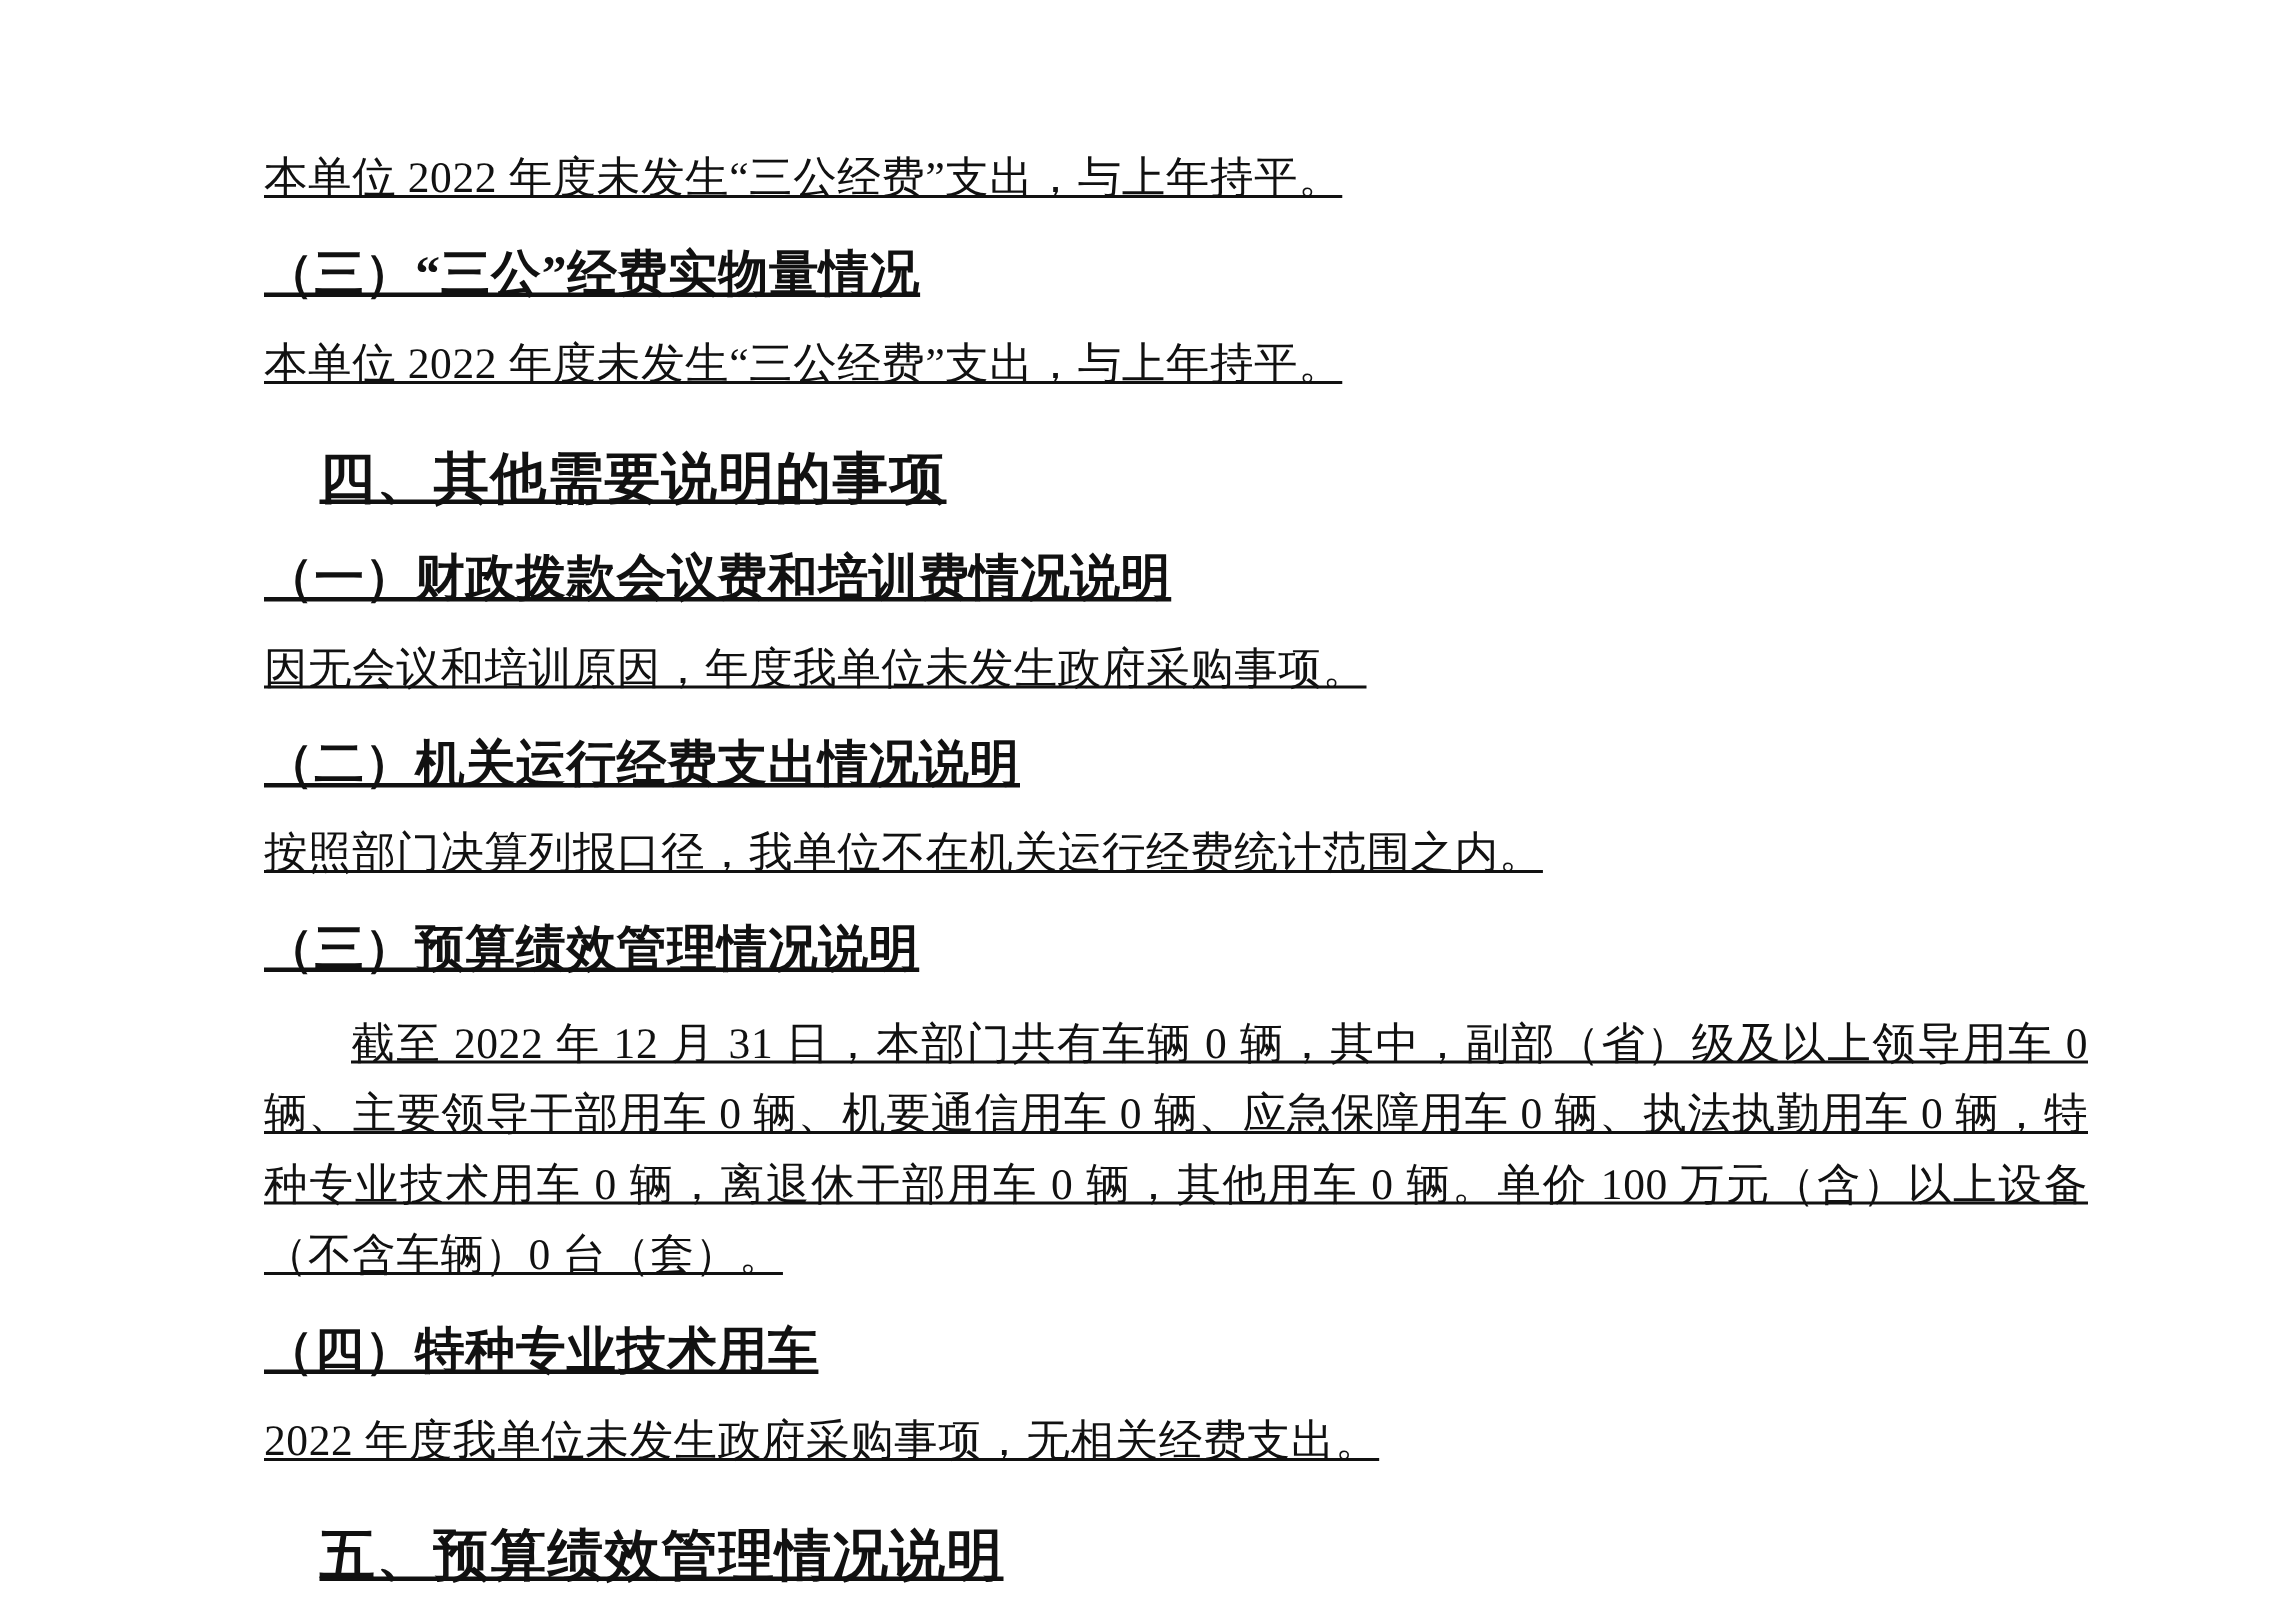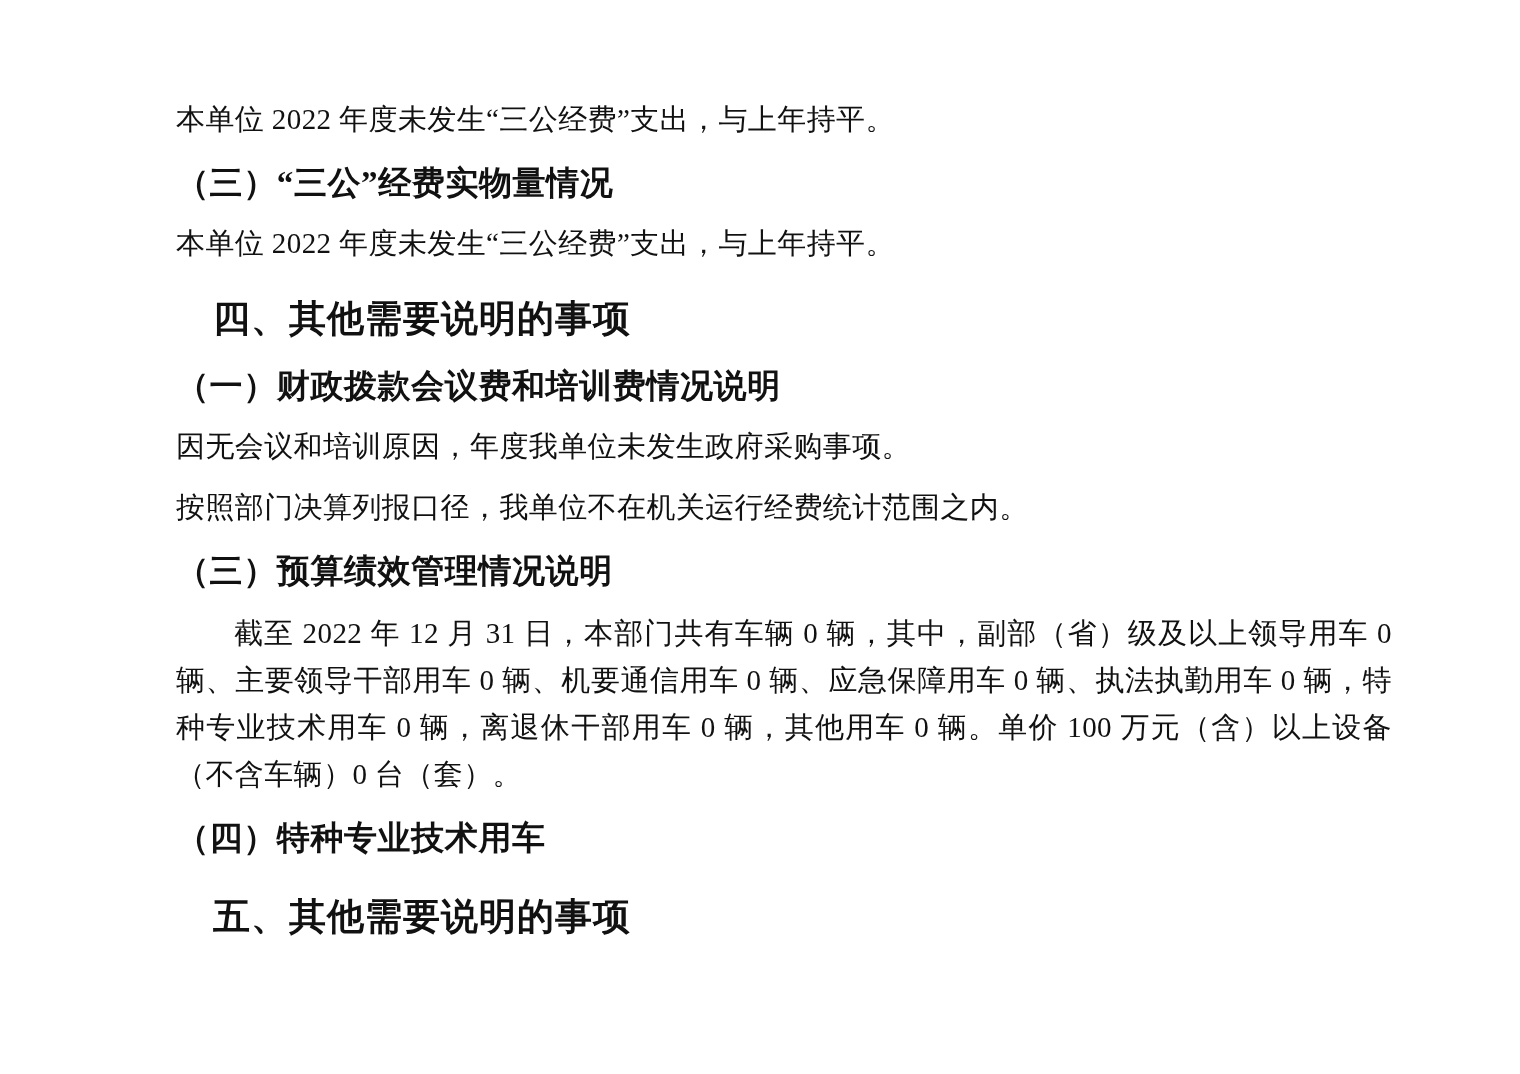--- a/index.html
+++ b/index.html
@@ -13,20 +13,21 @@
     font-family: "Liberation Serif", "DejaVu Serif", serif;
     color: #111111;
     overflow: hidden;
   }
   .page {
     position: relative;
     width: 1520px;
     height: 1074px;
     box-sizing: border-box;
     padding: 96px 120px 40px 176px;
+    text-decoration: underline;
   }
   .doc-body {
     width: 1216px;
   }
   
   .para {
     font-size: 29px;
     line-height: 1.62;
     letter-spacing: 0.4px;
     margin: 0 0 14px 0;
@@ -69,26 +70,28 @@
     <h3 class="sub-head">（三）“三公”经费实物量情况</h3>
 
     <p class="para">本单位 2022 年度未发生“三公经费”支出，与上年持平。</p>
 
     <h2 class="major-head">四、其他需要说明的事项</h2>
 
     <h3 class="sub-head">（一）财政拨款会议费和培训费情况说明</h3>
 
     <p class="para">因无会议和培训原因，年度我单位未发生政府采购事项。</p>
 
+    <h3 class="sub-head">（二）机关运行经费支出情况说明</h3>
 
     <p class="para">按照部门决算列报口径，我单位不在机关运行经费统计范围之内。</p>
 
     <h3 class="sub-head">（三）预算绩效管理情况说明</h3>
 
     <p class="para indent">截至 2022 年 12 月 31 日，本部门共有车辆 0 辆，其中，副部（省）级及以上领导用车 0 辆、主要领导干部用车 0 辆、机要通信用车 0 辆、应急保障用车 0 辆、执法执勤用车 0 辆，特种专业技术用车 0 辆，离退休干部用车 0 辆，其他用车 0 辆。单价 100 万元（含）以上设备（不含车辆）0 台（套）。</p>
 
     <h3 class="sub-head">（四）特种专业技术用车</h3>
 
+    <p class="para">2022 年度我单位未发生政府采购事项，无相关经费支出。</p>
 
-    <h2 class="major-head">五、其他需要说明的事项</h2>
+    <h2 class="major-head">五、预算绩效管理情况说明</h2>
 
   </div>
 </div>
 
 </body></html>

